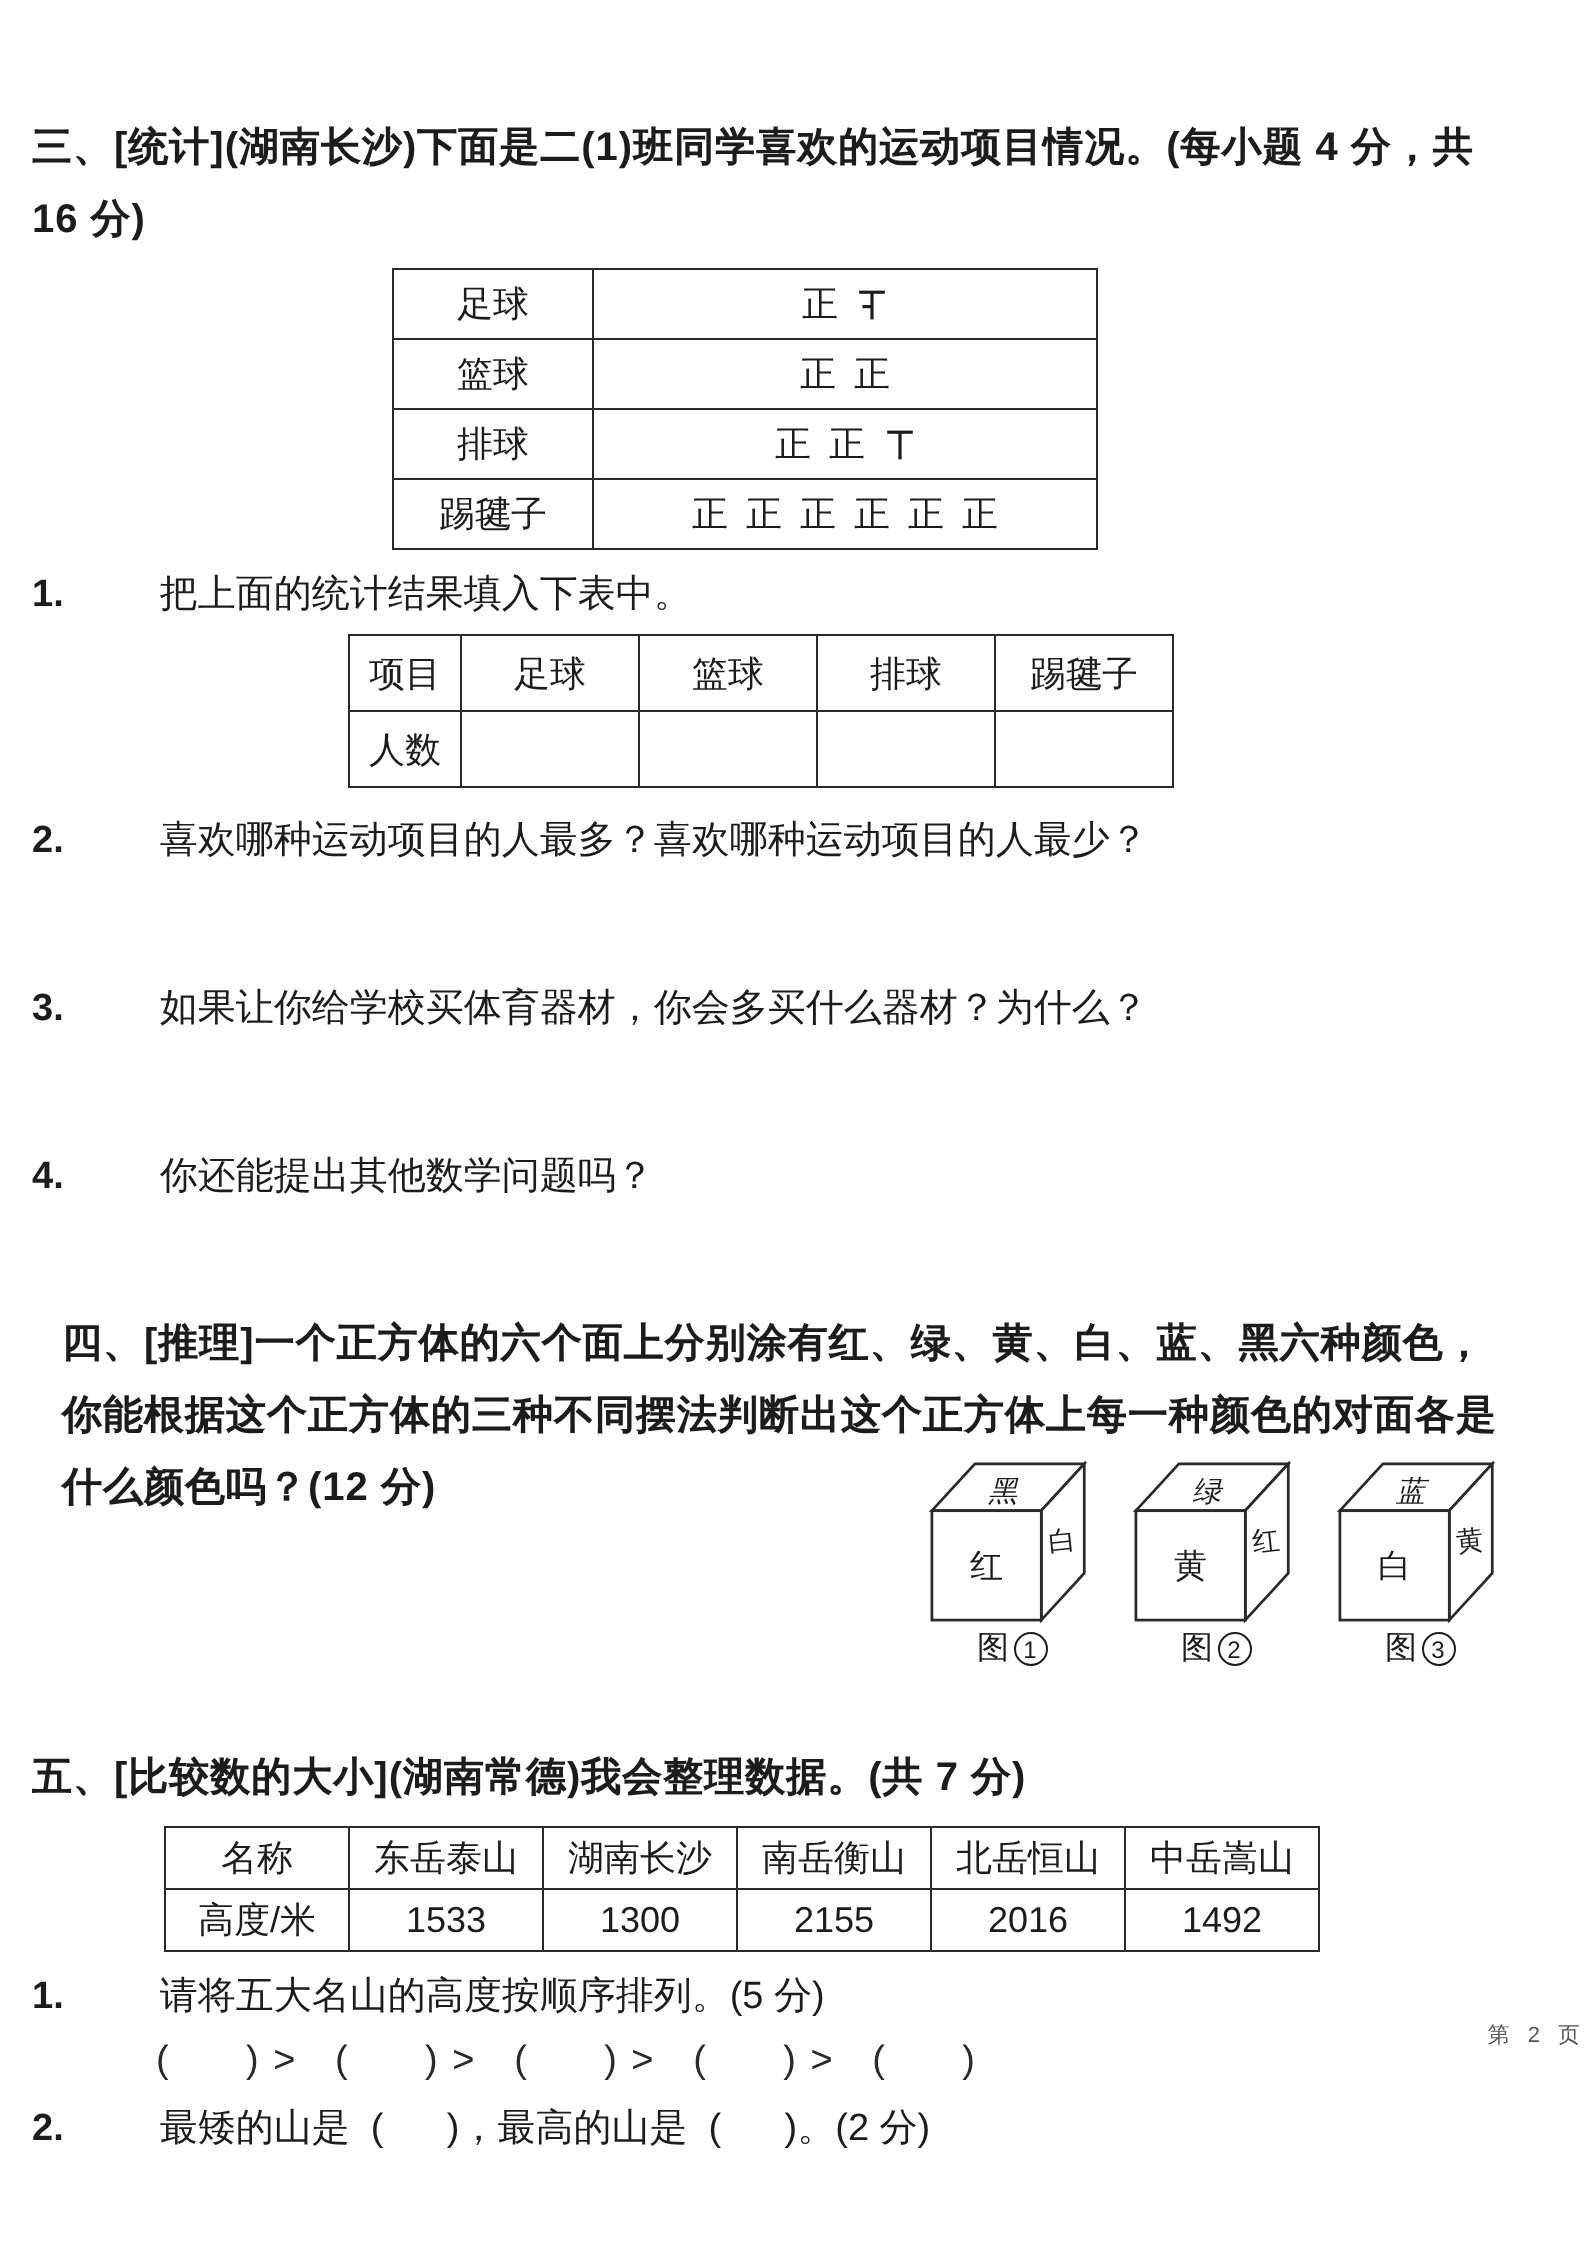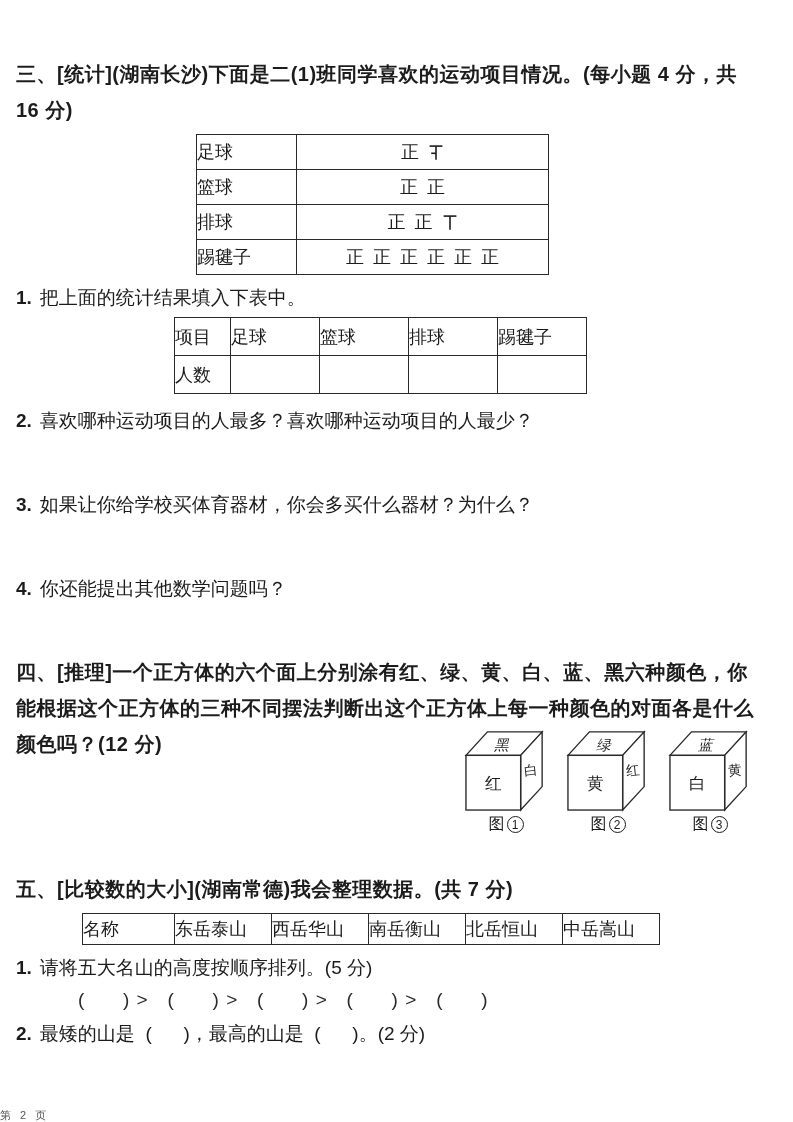--- a/index.html
+++ b/index.html
@@ -20,25 +20,26 @@
     letter-spacing: 0.5px;
   }
 
   .question {
     font-size: 19px;
     line-height: 26px;
     display: flex;
     align-items: baseline;
   }
   .qnum { font-weight: bold; margin-right: 8px; }
-  .qtext { white-space: pre-wrap; }
+  .qtext { white-space: pre-wrap; margin-left: 40px; }
 
   table { border-collapse: collapse; table-layout: fixed; }
   td {
     border: 1.5px solid #2a2a2a;
+    text-align: center;
     vertical-align: middle;
     font-size: 18px;
     padding: 0;
   }
 
   
   .tally-table { margin: 6px 0 0 180px; }
   .tally-table td { height: 35px; }
   .tally-label-col { width: 100px; }
   .tally-marks-col { width: 252px; }
@@ -50,21 +51,21 @@
   
   .fill-table { margin: 6px 0 0 158px; }
   .fill-table td { height: 38px; }
   .fill-col-0 { width: 56px; margin-left: 11px; }
   .fill-col { width: 89px; }
 
   .gap-q2 { margin-top: 14px; }
   .gap-q3 { margin-top: 58px; }
   .gap-q4 { margin-top: 58px; }
 
-  .sec4-heading { margin-top: 52px; }
+  .sec4-heading { margin-top: 52px; margin-left: 15px; }
 
   
   .cube-row {
     margin-top: -34px;
     display: flex;
     justify-content: flex-end;
     gap: 16px;
     padding-right: 2px;
     position: relative;
   }
@@ -93,24 +94,24 @@
     font-size: 19px;
     line-height: 26px;
     white-space: pre;
     color: #2a2a2a;
     letter-spacing: 1px;
   }
   .gap-s5q2 { margin-top: 8px; }
 
   .page-footer {
     position: absolute;
-    top: 1108px;
+    top: 1010px;
     left: 0;
     width: 100%;
-    text-align: left;
+    text-align: right;
     font-size: 11px;
     color: #555;
     letter-spacing: 3px;
   }
 </style>
 </head>
 <body>
 
 <div class="page-content">
 
@@ -259,25 +260,33 @@
 
   </div>
 
   <div class="sec-heading sec5-heading">五、[比较数的大小](湖南常德)我会整理数据。(共 7 分)</div>
 
   <table class="mtn-table">
     <tbody>
         <tr>
       <td class="mtn-col-0">名称</td>
       <td class="mtn-col">东岳泰山</td>
-      <td class="mtn-col">西岳华山</td>
+      <td class="mtn-col">湖南长沙</td>
       <td class="mtn-col">南岳衡山</td>
       <td class="mtn-col">北岳恒山</td>
       <td class="mtn-col">中岳嵩山</td>
     </tr>
+    <tr>
+      <td class="mtn-col-0">高度/米</td>
+      <td class="mtn-col">1533</td>
+      <td class="mtn-col">1300</td>
+      <td class="mtn-col">2155</td>
+      <td class="mtn-col">2016</td>
+      <td class="mtn-col">1492</td>
+    </tr>
   </tbody>
     </table>
 
   <div class="question gap-s5q1">
     <span class="qnum">1.</span>
     <span class="qtext">请将五大名山的高度按顺序排列。(5 分)</span>
   </div>
 
   <div class="blanks-line">(      ) &gt;   (      ) &gt;   (      ) &gt;   (      ) &gt;   (      )</div>
 

